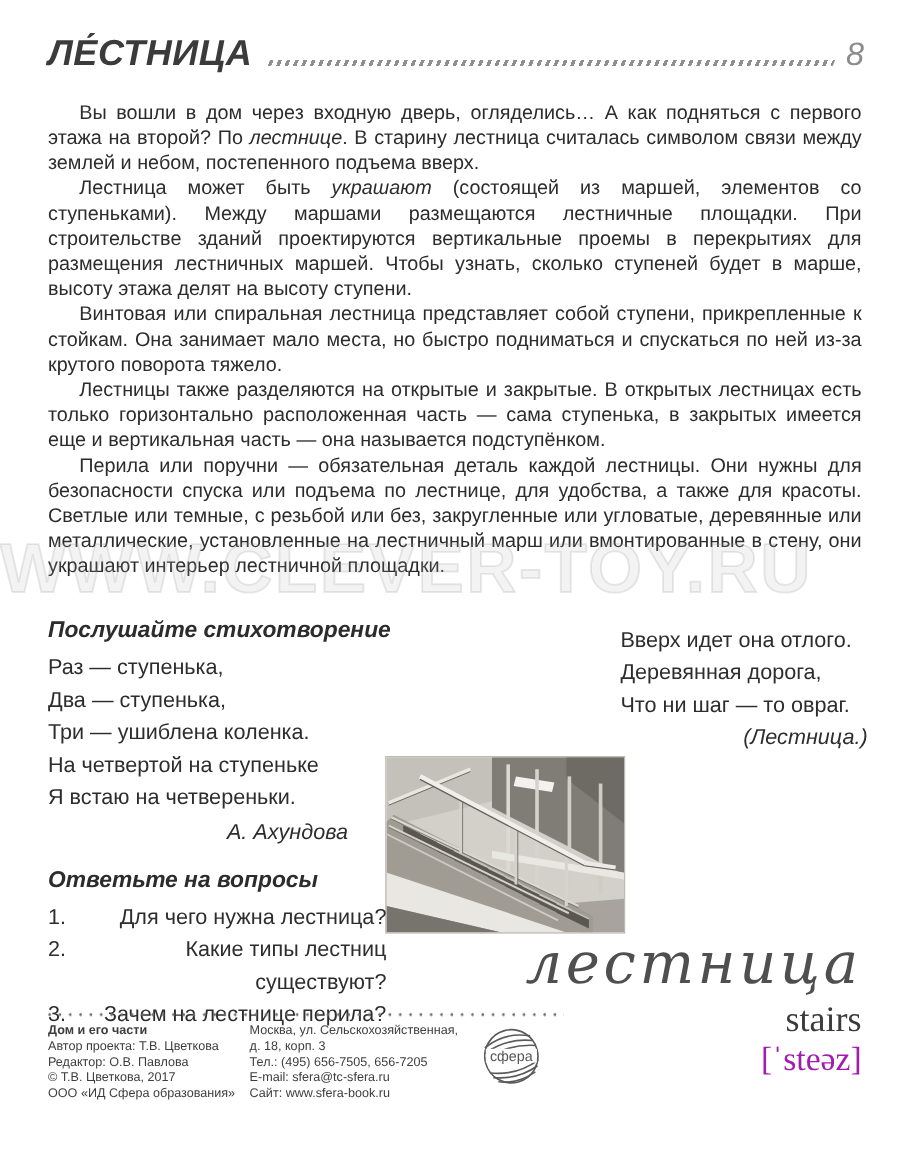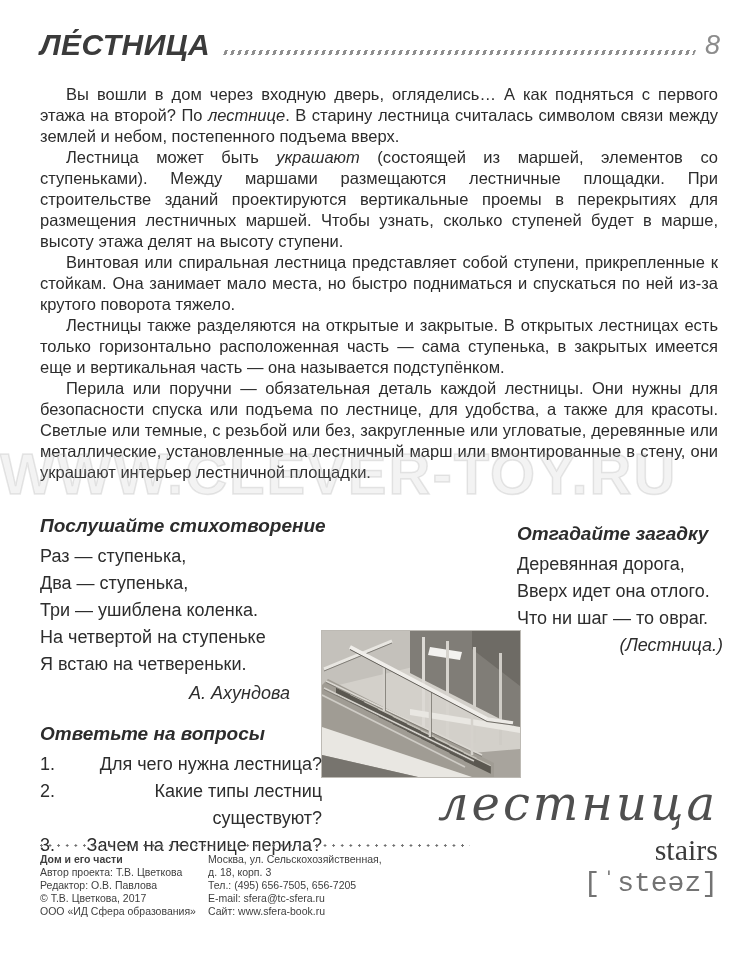--- a/index.html
+++ b/index.html
@@ -34,21 +34,21 @@
   .q-num{width:26px;flex:none;}
   .q-text{flex:1;text-align:right;}
   
   .photo{position:absolute;left:322px;top:631px;width:198px;height:146px;outline:1px solid #bdbab4;}
   .photo svg{display:block;width:198px;height:146px;}
   
   .vocab{position:absolute;right:38px;top:780px;width:330px;text-align:right;color:#414141;}
   .vocab-cursive{font-family:"DejaVu Serif",serif;font-style:italic;font-size:48px;line-height:46px;
     letter-spacing:3px;color:#4f4f4f;}
   .vocab-en{font-family:"Liberation Serif",serif;font-size:30px;line-height:33px;margin-top:7px;color:#3c3c3c;}
-  .vocab-tr{font-family:Liberation Mono, monospace;font-size:28px;line-height:36px;color:#737373;}
+  .vocab-tr{font-family:Liberation Serif, serif;font-size:28px;line-height:36px;color:#a21caf;}
   
   .footer{position:absolute;left:40px;top:844px;width:430px;font-size:10.5px;line-height:13px;color:#3e3e3e;}
   .footer-dots{height:3px;margin-bottom:6px;
     background-image:radial-gradient(circle at 1.5px 1.5px,#6f6f6f 1.1px,transparent 1.3px);
     background-size:8.6px 3px;background-repeat:repeat-x;}
   .footer-cols{display:flex;}
   .f-col1{width:168px;}
   .f-col2{width:178px;}
   .f-logo{margin-left:10px;padding-top:1px;}
   .f-bold{font-weight:bold;}
@@ -76,23 +76,22 @@
   <div class="sec-heading">Послушайте стихотворение</div>
   <div>Раз — ступенька,</div>
   <div>Два — ступенька,</div>
   <div>Три — ушиблена коленка.</div>
   <div>На четвертой на ступеньке</div>
   <div>Я встаю на четвереньки.</div>
   <div class="poem-author">А. Ахундова</div>
 </div>
 
 <div class="riddle">
-  <div class="sec-heading">Отгадайте загадку</div>
+  <div>Вверх идет она отлого.</div>
   <div>Деревянная дорога,</div>
-  <div>Вверх идет она отлого.</div>
   <div>Что ни шаг — то овраг.</div>
   <div class="riddle-answer">(Лестница.)</div>
 </div>
 
 <div class="photo">
   <svg viewBox="0 0 198 146">
     <rect x="0" y="0" width="198" height="146" fill="#d3d0ca"></rect>
     <polygon points="0,0 198,0 198,10 0,58" fill="#c4c1bb"></polygon>
     <polygon points="88,0 198,0 198,98 88,42" fill="#807d77"></polygon>
     <polygon points="150,0 198,0 198,55 150,18" fill="#6e6b65"></polygon>
@@ -189,14 +188,29 @@
       <div>© Т.В. Цветкова, 2017</div>
       <div>ООО «ИД Сфера образования»</div>
     </div>
     <div class="f-col2">
       <div>Москва, ул. Сельскохозяйственная,</div>
       <div>д. 18, корп. 3</div>
       <div>Тел.: (495) 656-7505, 656-7205</div>
       <div>E-mail: sfera@tc-sfera.ru</div>
       <div>Сайт: www.sfera-book.ru</div>
     </div>
+    <div class="f-logo">
+      <svg width="62" height="56" viewBox="0 0 70 60">
+        <g stroke="#5a5a5a" fill="none" stroke-width="1.5" transform="rotate(-15 34 28)">
+          <circle cx="34" cy="28" r="25"></circle>
+          <path d="M12 14 Q34 4 56 14"></path>
+          <path d="M10.5 19 Q34 10 57.5 19"></path>
+          <path d="M9.5 24 Q34 16 58.5 24"></path>
+          <path d="M10.5 38 Q34 47 57.5 38"></path>
+          <path d="M12.5 43 Q34 51 55.5 43"></path>
+          <path d="M16 48 Q34 55 52 48"></path>
+        </g>
+        <rect x="10" y="21" width="48" height="13" fill="#ffffff"></rect>
+        <text x="34" y="32" text-anchor="middle" font-size="13.5" fill="#555555" font-family="Liberation Sans, sans-serif">сфера</text>
+      </svg>
+    </div>
   </div>
 </div>
 
 </body></html>

